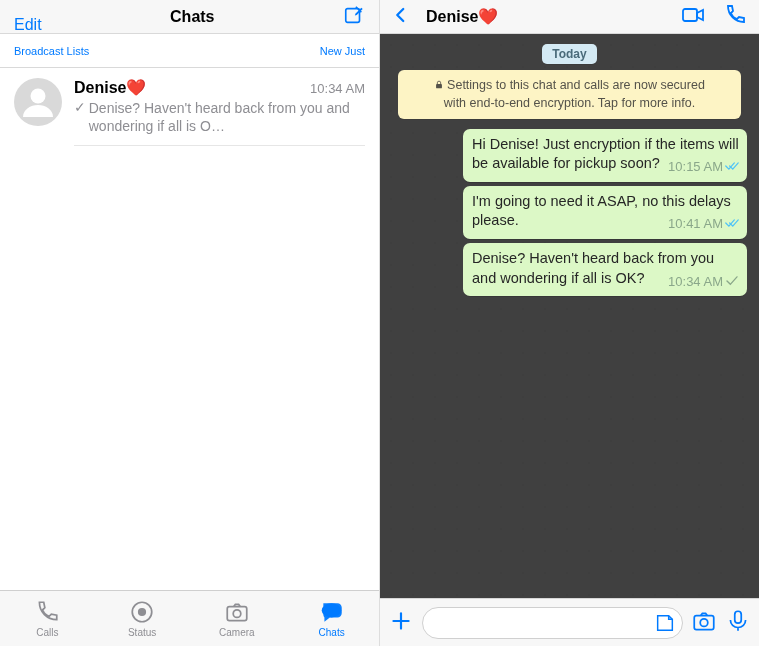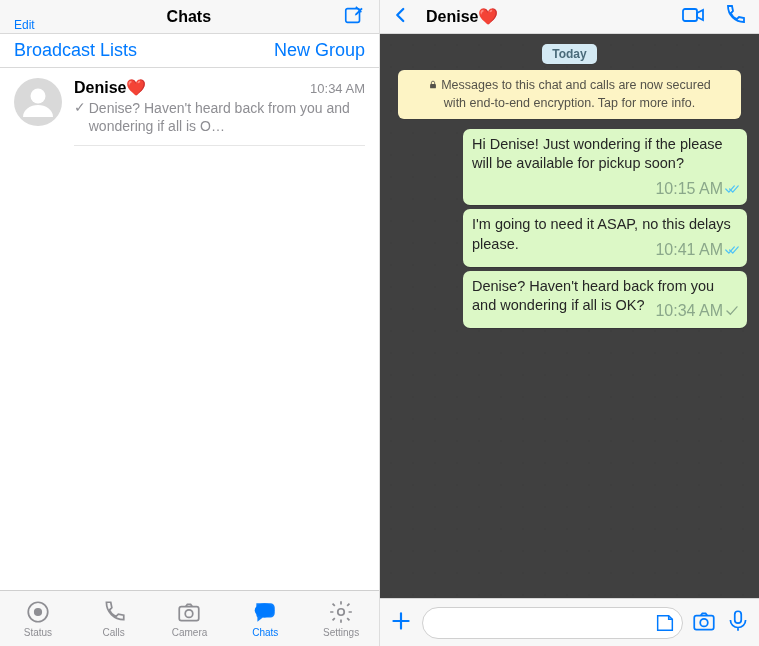--- a/index.html
+++ b/index.html
@@ -1,26 +1,26 @@
 <!DOCTYPE html>
 <html><head>
 <meta charset="utf-8">
 <style>
   * { box-sizing: border-box; margin: 0; padding: 0; font-family: -apple-system, "Helvetica Neue", Helvetica, Arial, sans-serif; -webkit-font-smoothing: antialiased; }
   body { width: 759px; height: 646px; display: flex; background: #fff; overflow: hidden; }
 
   
   .left-panel { width: 380px; height: 100%; display: flex; flex-direction: column; border-right: 1px solid #ddd; background: #fff; }
   .left-nav { height: 34px; background: #f7f7f7; border-bottom: 1px solid #d9d9d9; display: flex; align-items: center; justify-content: space-between; padding: 0 14px; }
-  .nav-link { color: #007aff; font-size: 12px; margin-top: 16px; }
+  .nav-link { color: #007aff; font-size: 16px; margin-top: 16px; }
   .nav-title { font-size: 16px; font-weight: 600; color: #000; }
   .compose-icon svg { width: 22px; height: 22px; }
 
   .left-sub { height: 34px; display: flex; align-items: center; justify-content: space-between; padding: 0 14px; border-bottom: 1px solid #d9d9d9; }
-  .sub-link { color: #007aff; font-size: 18px; }
+  .sub-link { color: #007aff; font-size: 11px; }
 
   .chat-list { flex: 1; overflow: hidden; }
   .chat-row { display: flex; padding: 10px 14px 12px 14px; }
   .avatar { width: 48px; height: 48px; border-radius: 50%; background: #d9d9d9; display: flex; align-items: center; justify-content: center; flex: 0 0 48px; margin-right: 12px; }
   .avatar svg { width: 36px; height: 36px; fill: #fff; }
   .chat-info { flex: 1; border-bottom: 1px solid #e6e6e6; padding-bottom: 10px; }
   .chat-top { display: flex; justify-content: space-between; align-items: baseline; }
   .chat-name { font-weight: 600; font-size: 16px; color: #000; }
   .chat-time { font-size: 13px; color: #8e8e93; }
   .chat-prev { font-size: 14px; color: #8e8e93; margin-top: 2px; display: flex; align-items: flex-start; }
@@ -50,21 +50,21 @@
   .sys-bubble { background: #fdf4c5; color: #54524a; font-size: 12.5px; text-align: center; padding: 7px 28px; border-radius: 6px; margin: 0 10px 10px; box-shadow: 0 1px 0 rgba(0,0,0,0.06); position:relative; line-height:1.35;}
   .sys-bubble .lock-icon { display:inline-block; vertical-align:-1px; margin-right:3px;}
 
   .msg-row { display: flex; margin: 2px 4px 4px; position:relative;}
   .msg-row.out { justify-content: flex-end; }
   .msg-row.in { justify-content: flex-start; }
   .bubble { max-width: 80%; padding: 6px 8px 6px 9px; border-radius: 7px; font-size: 14.5px; line-height: 1.35; box-shadow: 0 1px 0.5px rgba(0,0,0,0.13); position:relative;}
   .bubble.out { background: #dcf8c6; color: #262626;}
   .bubble.in  { background: #ffffff; color: #262626;}
   .bubble .text { display:inline; }
-  .meta { float:right; margin-left: 8px; margin-top: 4px; white-space: nowrap; font-size: 16px; color: #8aa78a; display:inline-flex; align-items:center; gap:2px;}
+  .meta { float:right; margin-left: 8px; margin-top: 4px; white-space: nowrap; font-size: 13px; color: #8aa78a; display:inline-flex; align-items:center; gap:2px;}
   .bubble.in .meta { color:#aaa; }
   .ticks svg { width:14px; height:10px; }
 
   .right-input { height: 48px; background: #f7f7f7; border-top: 1px solid #d7d7d7; display: flex; align-items: center; padding: 0 8px; gap: 8px;}
   .plus-btn svg { width: 26px; height: 26px; }
   .input-field { flex: 1; height: 32px; background: #fff; border: 1px solid #d0d0d0; border-radius: 16px; position:relative;}
   .sticker-btn { position:absolute; right:6px; top:4px;}
   .sticker-btn svg{width:22px;height:22px;}
   .cam-btn svg, .mic-btn svg { width: 26px; height: 26px; }
 
@@ -81,21 +81,21 @@
       <svg viewBox="0 0 24 24" fill="none" stroke="#007aff" stroke-width="1.8">
         <rect x="3" y="5" width="15" height="15" rx="2"></rect>
         <path d="M14 3 l6 6 M17 0 l0 0"></path>
         <path d="M13.5 10.5 L20 4 l1.5 1.5 L15 12 l-2 .5 z" fill="#007aff" stroke="none"></path>
       </svg>
     </span>
   </div>
 
   <div class="left-sub">
     <span class="sub-link">Broadcast Lists</span>
-    <span class="sub-link">New Group</span>
+    <span class="sub-link">New Just</span>
   </div>
 
   <div class="chat-list">
     <div class="chat-row">
       <div class="avatar">
         <svg viewBox="0 0 24 24">
             <circle cx="12" cy="8" r="5"></circle>
             <path d="M2 22c0-5 5-8 10-8s10 3 10 8z"></path>
           </svg>
       </div>
@@ -108,52 +108,45 @@
           <span style="margin-right:3px;">✓</span>
           <span class="chat-prev-text">Denise? Haven't heard back from you and wondering if all is O…</span>
         </div>
       </div>
     </div>
   </div>
 
   <div class="left-tabbar">
     <div class="tab-item">
       <svg viewBox="0 0 24 24" fill="none" stroke="currentColor" stroke-width="1.6">
+          <path d="M5 3c0 9 7 16 16 16l0-4-5-1-2 2c-3-1-5-3-6-6l2-2-1-5z"></path>
+        </svg>
+      <span>Calls</span>
+    </div>
+    <div class="tab-item">
+      <svg viewBox="0 0 24 24" fill="none" stroke="currentColor" stroke-width="1.6">
           <circle cx="12" cy="12" r="9"></circle>
           <circle cx="12" cy="12" r="3" fill="currentColor"></circle>
         </svg>
       <span>Status</span>
-    </div>
-    <div class="tab-item">
-      <svg viewBox="0 0 24 24" fill="none" stroke="currentColor" stroke-width="1.6">
-          <path d="M5 3c0 9 7 16 16 16l0-4-5-1-2 2c-3-1-5-3-6-6l2-2-1-5z"></path>
-        </svg>
-      <span>Calls</span>
     </div>
     <div class="tab-item">
       <svg viewBox="0 0 24 24" fill="none" stroke="currentColor" stroke-width="1.6">
           <rect x="3" y="7" width="18" height="13" rx="2"></rect>
           <circle cx="12" cy="13.5" r="3.5"></circle>
           <path d="M9 7l1.5-2h3L15 7"></path>
         </svg>
       <span>Camera</span>
     </div>
     <div class="tab-item active">
       <svg viewBox="0 0 24 24" fill="currentColor">
           <path d="M4 4h13a4 4 0 0 1 4 4v5a4 4 0 0 1-4 4H10l-5 4v-4a4 4 0 0 1-1-3V8a4 4 0 0 1 0-0z" opacity=".95"></path>
           <ellipse cx="11.5" cy="10.5" rx="9" ry="6.5"></ellipse>
         </svg>
       <span>Chats</span>
-    </div>
-    <div class="tab-item">
-      <svg viewBox="0 0 24 24" fill="none" stroke="currentColor" stroke-width="1.6">
-          <circle cx="12" cy="12" r="3"></circle>
-          <path d="M12 2v3M12 19v3M4.2 4.2l2.1 2.1M17.7 17.7l2.1 2.1M2 12h3M19 12h3M4.2 19.8l2.1-2.1M17.7 6.3l2.1-2.1"></path>
-        </svg>
-      <span>Settings</span>
     </div>
   </div>
 </div>
 
 <div class="right-panel">
 
   <div class="right-nav">
     <span class="back-btn">
       <svg viewBox="0 0 24 24" fill="none" stroke="#007aff" stroke-width="3" stroke-linecap="round" stroke-linejoin="round">
           <polyline points="15 4 7 12 15 20"></polyline>
@@ -177,26 +170,26 @@
 
   <div class="conv-body">
     <div class="date-badge">Today</div>
 
     <div class="sys-bubble">
       <span class="lock-icon">
         <svg width="10" height="11" viewBox="0 0 24 24" fill="#54524a">
             <rect x="5" y="11" width="14" height="10" rx="2"></rect>
             <path d="M8 11V8a4 4 0 0 1 8 0v3" fill="none" stroke="#54524a" stroke-width="2"></path>
           </svg>
-      </span><span>Messages to this chat and calls are now secured with end-to-end encryption. Tap for more info.</span>
+      </span><span>Settings to this chat and calls are now secured with end-to-end encryption. Tap for more info.</span>
     </div>
 
     <div id="messages-container">
         <div class="msg-row out">
-          <div class="bubble out"><span class="text">Hi Denise! Just wondering if the please will be available for pickup soon?</span><span class="meta">
+          <div class="bubble out"><span class="text">Hi Denise! Just encryption if the items will be available for pickup soon?</span><span class="meta">
               <span>10:15 AM</span>
               <span class="ticks"><svg viewBox="0 0 18 12" fill="none" stroke="#4fc3f7" stroke-width="1.6" stroke-linecap="round">
                   <polyline points="1 6 5 10 12 2"></polyline>
                   <polyline points="6 6 10 10 17 2"></polyline>
                 </svg></span>
             </span></div>
         </div>
         <div class="msg-row out">
           <div class="bubble out"><span class="text">I'm going to need it ASAP, no this delays please.</span><span class="meta">
               <span>10:41 AM</span>

